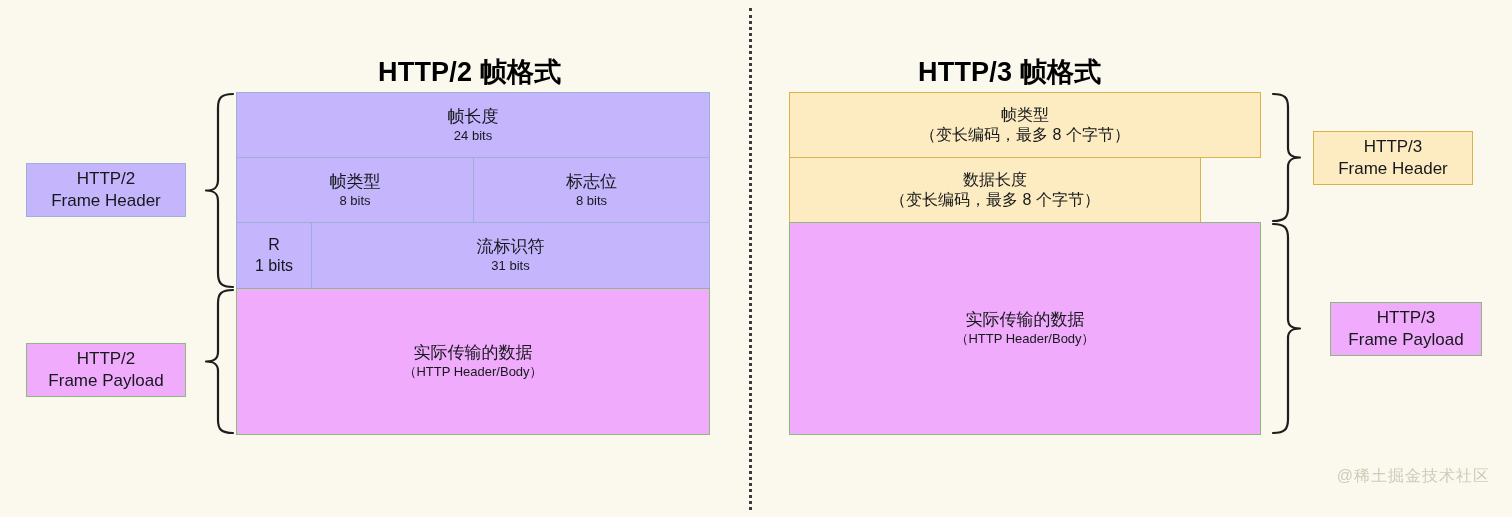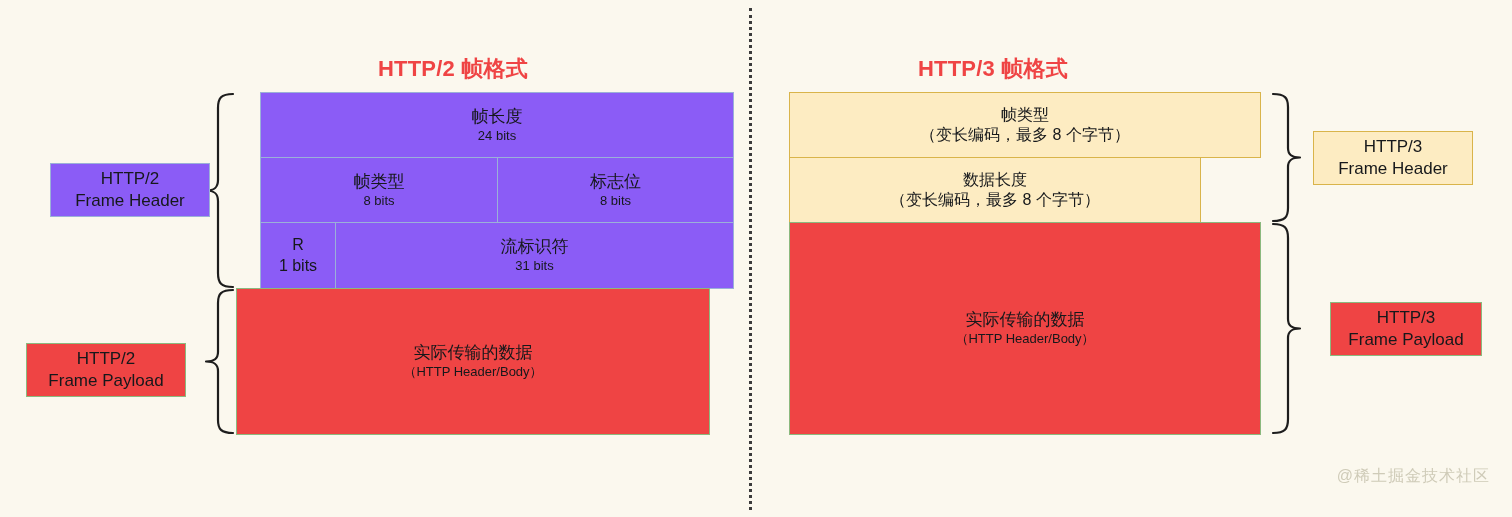--- a/index.html
+++ b/index.html
@@ -14,42 +14,42 @@
 
   
   .divider{
     position:absolute;left:749px;top:8px;width:0;height:502px;
     border-left:3px dotted #3b3b3b;
   }
 
   
   .panel-title{
     position:absolute;
-    font-size:22px;font-weight:bold;color:#ef4444;
+    font-size:27px;font-weight:bold;color:#000000;
     letter-spacing:.2px;white-space:nowrap;
   }
   #title-h2{left:378px;top:54px;}
   #title-h3{left:918px;top:54px;}
 
   
   .cell{
     position:absolute;
     box-sizing:border-box;
     display:flex;flex-direction:column;
     align-items:center;justify-content:center;
     text-align:center;
     color:#16181b;
     line-height:1.28;
   }
   .cell .ln{display:block;white-space:nowrap;}
   .cell .ln.cn{font-size:17px;}
   .cell .ln.en{font-size:13px;}
 
-  .blue{background:#8b5cf6;border:1px solid #9bb0d8;margin-left:24px;}
-  .green{background:#ef4444;border:1px solid #8bb97e;}
+  .blue{background:#c4b5fd;border:1px solid #9bb0d8;}
+  .green{background:#f0abfc;border:1px solid #8bb97e;}
   .yellow{background:#fdecc2;border:1px solid #ddb martin;}
   .yellow{background:#fdecc2;border:1px solid #d9b44a;}
 
   
   #h2-len      {left:236px;top:92px;width:474px;height:66px;}
   #h2-type     {left:236px;top:157px;width:238px;height:66px;}
   #h2-flags    {left:473px;top:157px;width:237px;height:66px;}
   #h2-r        {left:236px;top:222px;width:76px;height:67px;}
   #h2-stream   {left:311px;top:222px;width:399px;height:67px;}
   #h2-payload  {left:236px;top:288px;width:474px;height:147px;}

